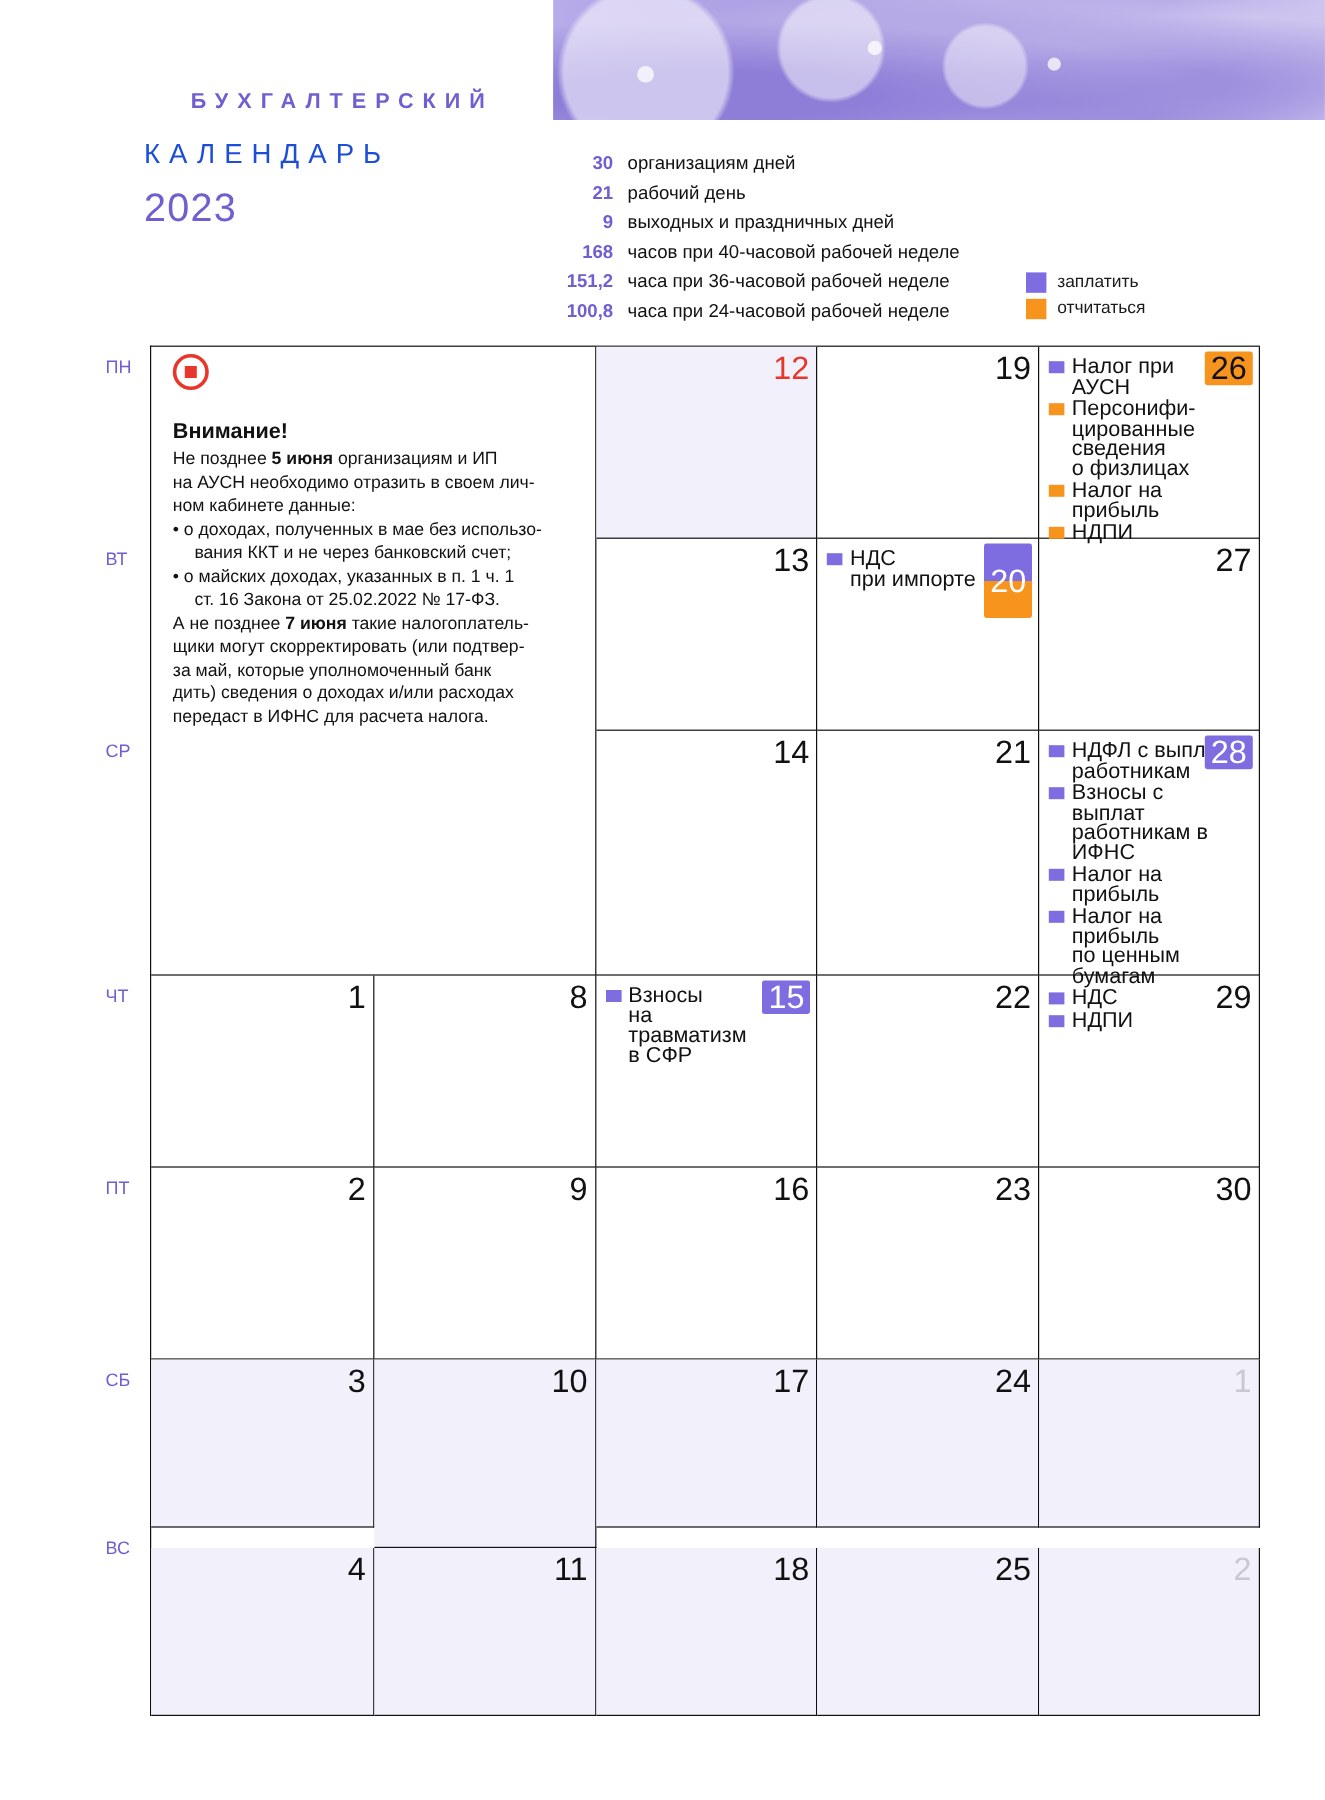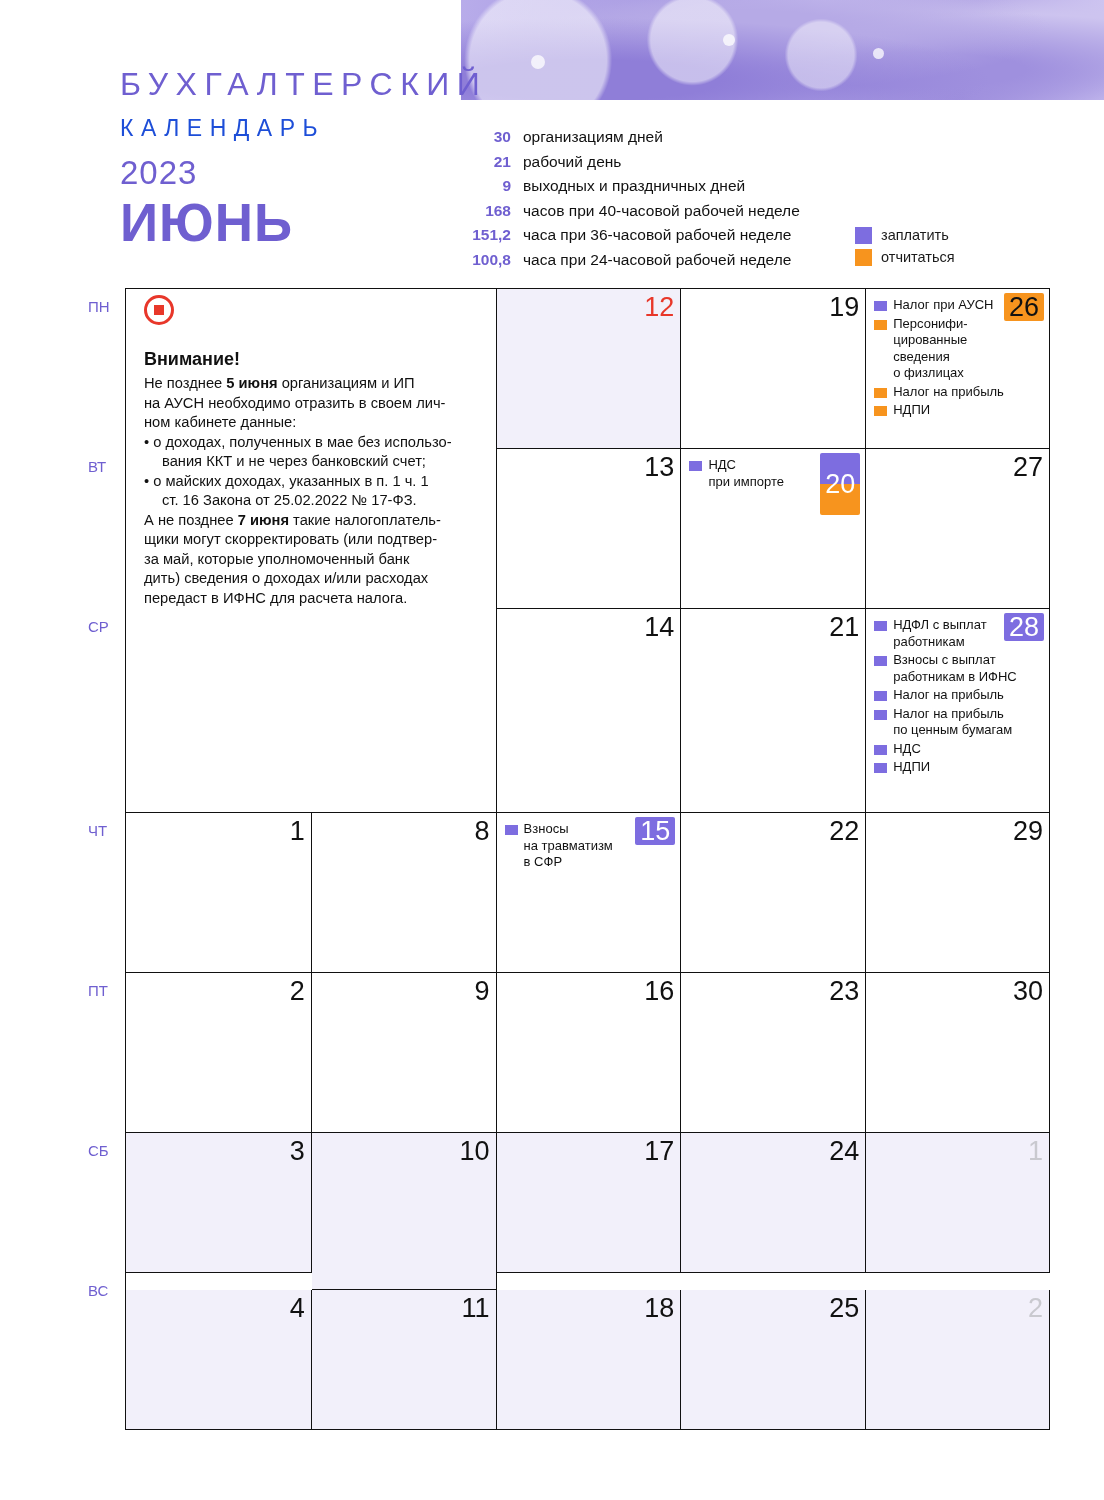--- a/index.html
+++ b/index.html
@@ -34,22 +34,22 @@
     position:absolute;
     border-radius:50%;
     background:rgba(255,255,255,.75);
   }
   .title-block{
     position:absolute;
     left:120px;top:62px;
     color:#6f5fd0;
   }
   .t-line1{
-    font-size:32px;font-weight:normal;letter-spacing:7.5px;
-    color:#6f5fd0;line-height:44px;
+    font-size:18px;font-weight:bold;letter-spacing:7.5px;
+    color:#6f5fd0;line-height:44px;margin-left:39px;
   }
   .t-line2{
     font-size:23px;font-weight:normal;letter-spacing:7.5px;
     color:#1d4ed8;line-height:44px;
   }
   .t-year{
     font-size:33px;font-weight:normal;letter-spacing:1px;
     color:#6f5fd0;line-height:42px;margin-top:2px;
   }
   .t-month{
@@ -123,21 +123,21 @@
   }
   .daynum.chip-split{
     color:#111;padding:17px 5px;border-radius:2px;top:4px;right:5px;
     background:linear-gradient(180deg,#7d6de0 0 50%, #f7941e 50% 100%);
     color:#fff;
   }
   .daynum.red{color:#e8372a;}
 
   .tasks{
     margin-top:26px;
-    font-size:13px;
+    font-size:18px;
     line-height:16.5px;
     color:#111;
   }
   .task{
     display:flex;
     margin-bottom:2px;
   }
   .task-sw{
     width:13px;height:10px;margin-top:4px;margin-right:6px;flex:0 0 13px;
   }
@@ -189,21 +189,20 @@
   <div class="flowers">
     <div class="flower-dot" style="left:70px;top:55px;width:14px;height:14px;"></div>
     <div class="flower-dot" style="left:262px;top:34px;width:12px;height:12px;"></div>
     <div class="flower-dot" style="left:412px;top:48px;width:11px;height:11px;"></div>
   </div>
 
   <div class="title-block">
     <div class="t-line1">БУХГАЛТЕРСКИЙ</div>
     <div class="t-line2">КАЛЕНДАРЬ</div>
     <div class="t-year">2023</div>
-    <div class="t-month">ИЮНЬ</div>
   </div>
 
   <div class="stats">
     <div class="stat-row">
       <span class="stat-num">30</span>
       <span class="stat-txt">организациям дней</span>
     </div>
     <div class="stat-row">
       <span class="stat-num">21</span>
       <span class="stat-txt">рабочий день</span>

